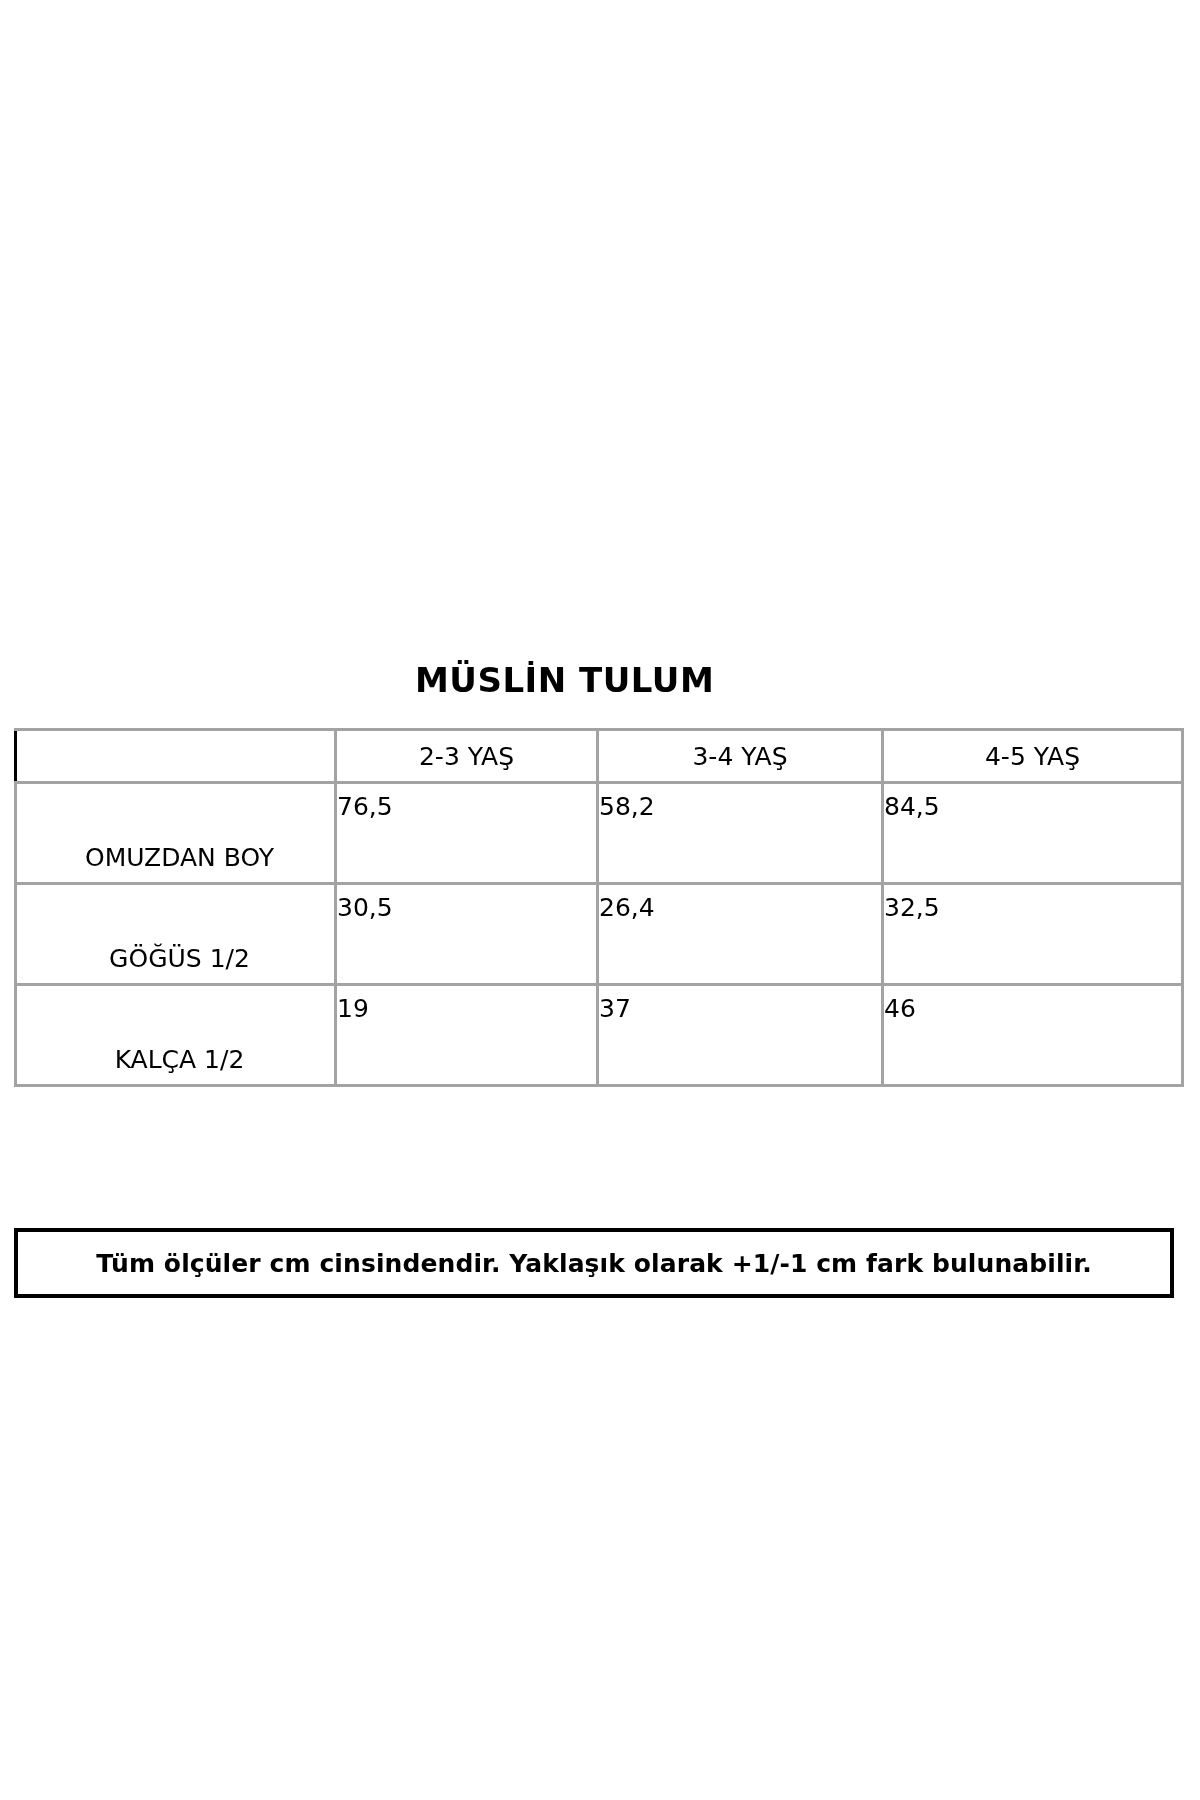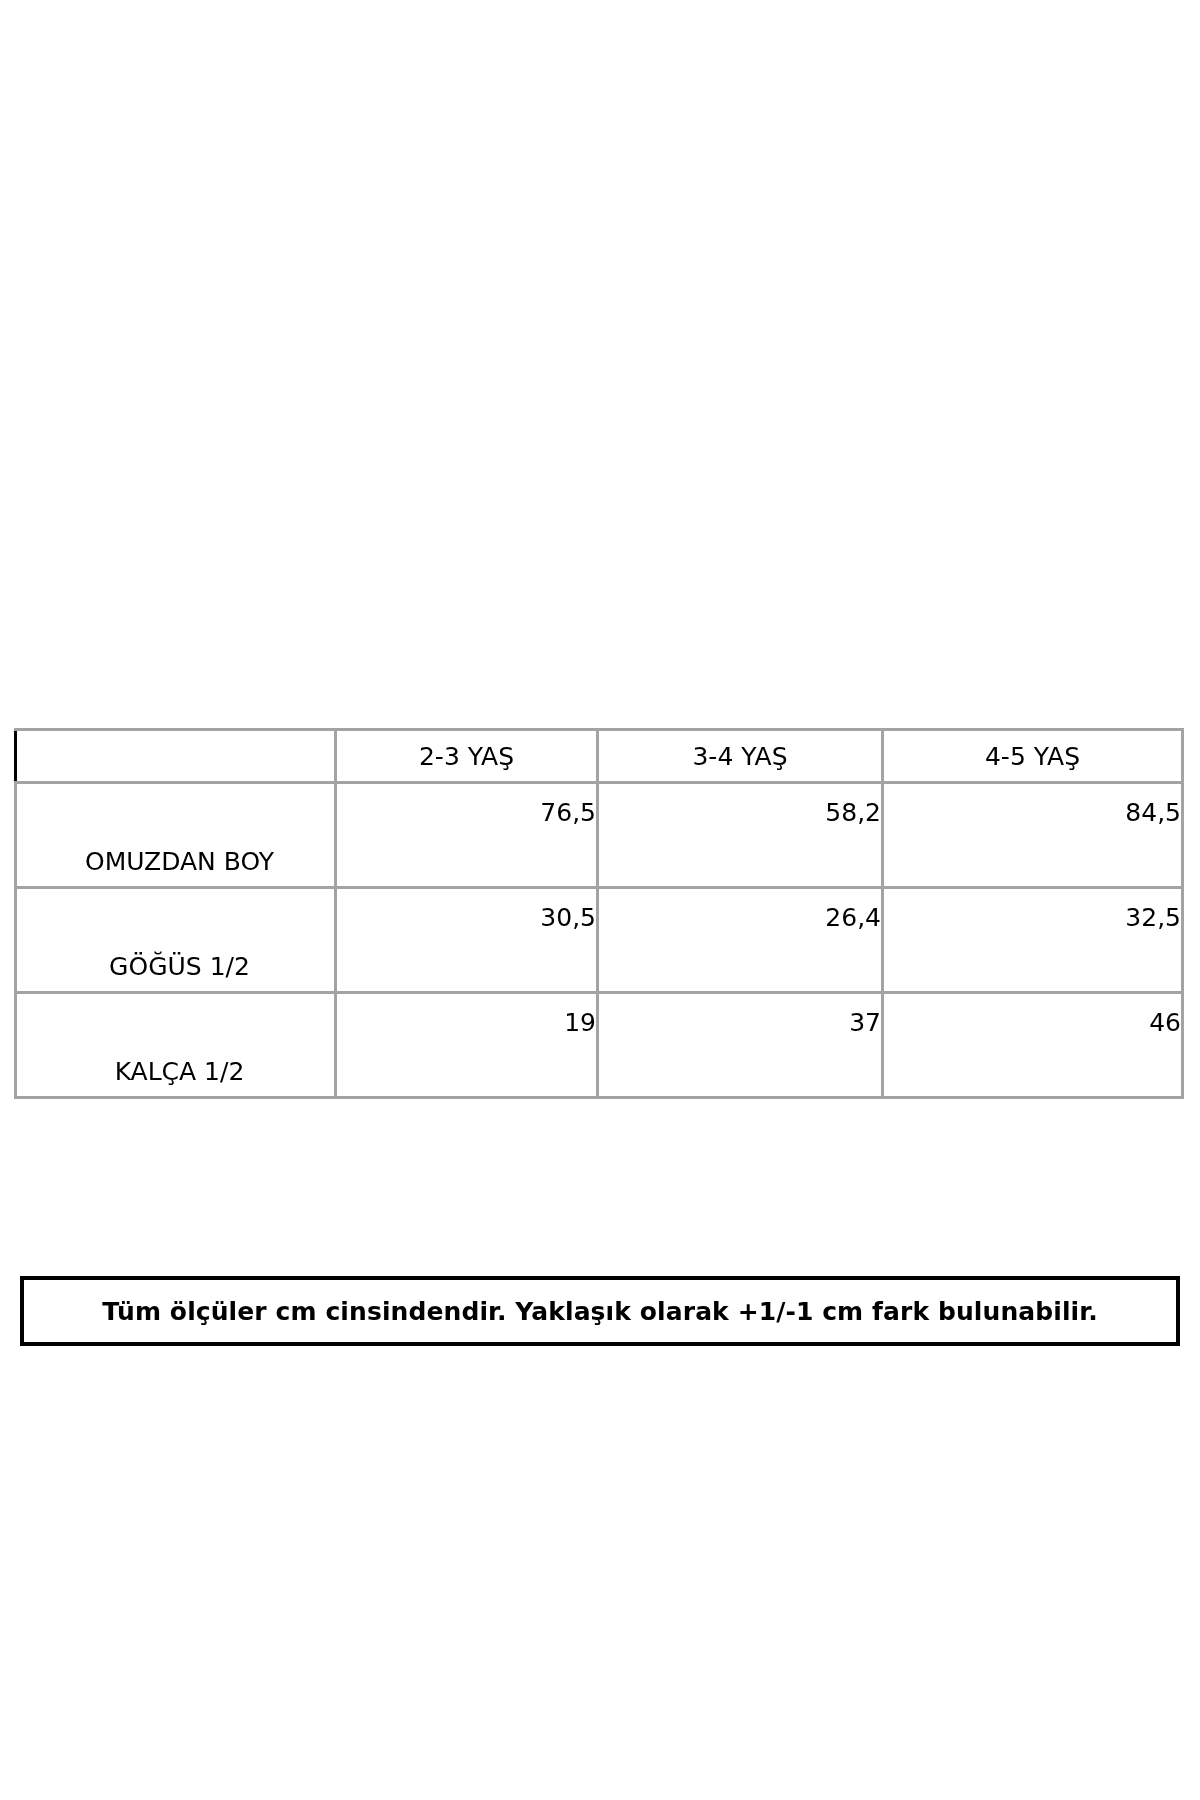--- a/index.html
+++ b/index.html
@@ -69,50 +69,50 @@
   .size-table tbody td {
     height: 88px;
   }
   .size-table tbody td.rowlabel {
     text-align: center;
     padding-left: 8px;
     padding-bottom: 10px;
     vertical-align: bottom;
   }
   .size-table tbody td.value {
-    text-align: right;
+    text-align: left;
     vertical-align: top;
-    padding-top: 14px;
+    padding-top: 8px;
     margin-top: 42px;
   }
 
   .note-box {
     position: absolute;
-    left: 20px;
+    left: 14px;
     top: 1228px;
     width: 1152px;
     height: 62px;
     border: 4px solid #000000;
     display: flex;
     align-items: center;
     justify-content: center;
-    margin-top: 48px;
   }
   .note-text {
     font-size: 25px;
     font-weight: 700;
     white-space: nowrap;
     letter-spacing: 0.1px;
   }
 </style>
 </head>
 <body>
 
 <div class="sheet">
 
+  <div class="title">MÜSLİN TULUM</div>
 
   <table class="size-table">
     <colgroup>
       <col class="c0">
         <col class="c1">
         <col class="c2">
         <col class="c3">
     </colgroup>
     <thead>
       <tr>

